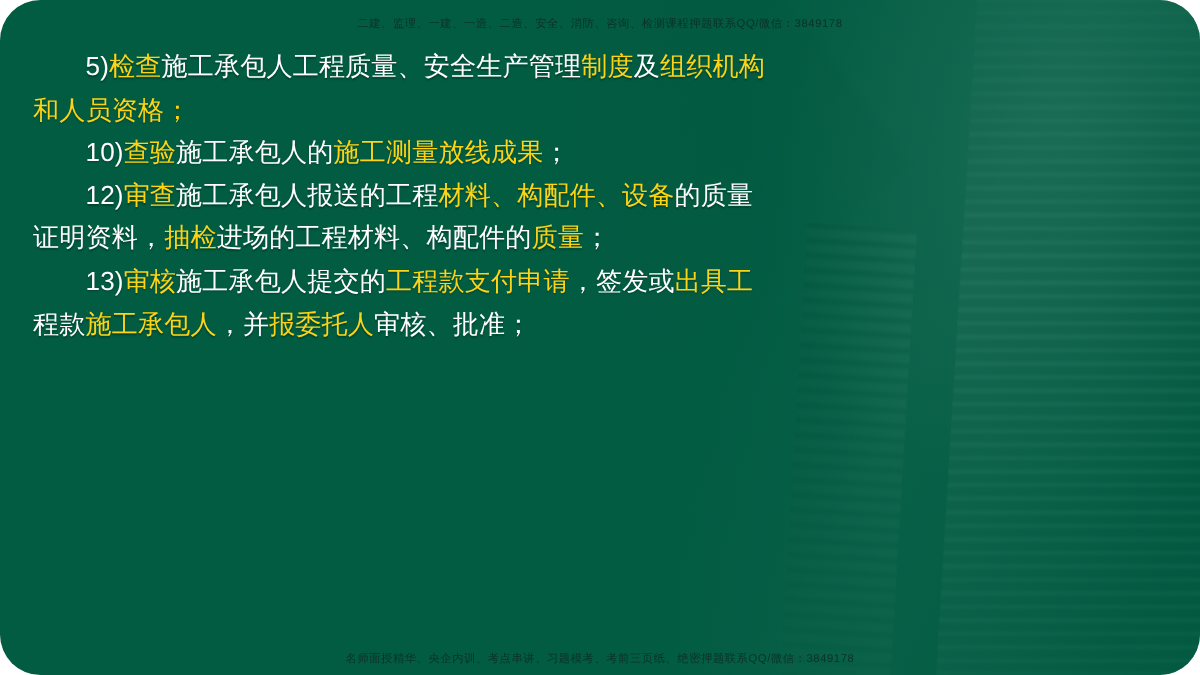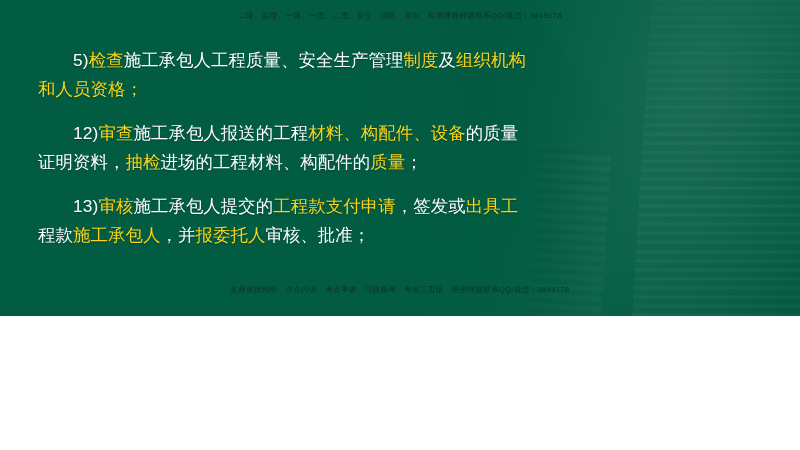--- a/index.html
+++ b/index.html
@@ -9,23 +9,24 @@
   body {
     width: 800px;
     height: 450px;
     overflow: hidden;
     font-family: "Liberation Sans", "DejaVu Sans", sans-serif;
   }
 
   #slide {
     position: relative;
     width: 800px;
-    height: 316px;
+    height: 450px;
     background: #025c42;
     overflow: hidden;
+    border-radius: 27px;
   }
 
   
   .bg-photo {
     position: absolute;
     top: 0;
     right: 0;
     width: 420px;
     height: 450px;
     overflow: hidden;
@@ -109,35 +110,35 @@
     left: 0;
     width: 800px;
     text-align: center;
     color: #0c2f25;
     font-size: 7.5px;
     letter-spacing: 0.4px;
     white-space: nowrap;
     opacity: 0.95;
   }
   .banner-top { top: 11px; }
-  .banner-bottom { bottom: 21px; }
+  .banner-bottom { bottom: 6px; }
 
   
   .content {
     position: absolute;
     left: 22px;
     top: 30px;
     width: 560px;
   }
   .para {
     color: #ffffff;
     font-size: 17.4px;
     line-height: 28.6px;
     letter-spacing: 0.1px;
-    margin: 16px;
+    margin: 0;
     text-indent: 0;
     text-shadow: 0 1px 1px rgba(0,0,0,0.28);
     white-space: pre-wrap;
   }
   .hl { color: #fcd417; }
   .ws { color: #ffffff; }
 </style>
 </head>
 <body>
 
@@ -151,20 +152,21 @@
     <div class="wash"></div>
     <div class="edgefade"></div>
   </div>
 
   <div class="banner banner-top">二建、监理、一建、一造、二造、安全、消防、咨询、检测课程押题联系QQ/微信：3849178</div>
 
   <div class="content">
     <div id="paragraphs">
         <div class="para"><span class="ws">　　5)</span><span class="hl">检查</span><span class="ws">施工承包人工程质量、安全生产管理</span><span class="hl">制度</span><span class="ws">及</span><span class="hl">组织机构</span><span class="ws">
 </span><span class="hl">和人员资格；</span></div>
+        <div class="para"><span class="ws">　　10)</span><span class="hl">查验</span><span class="ws">施工承包人的</span><span class="hl">施工测量放线成果</span><span class="ws">；</span></div>
         <div class="para"><span class="ws">　　12)</span><span class="hl">审查</span><span class="ws">施工承包人报送的工程</span><span class="hl">材料、构配件、设备</span><span class="ws">的质量</span><span class="ws">
 </span><span class="ws">证明资料，</span><span class="hl">抽检</span><span class="ws">进场的工程材料、构配件的</span><span class="hl">质量</span><span class="ws">；</span></div>
         <div class="para"><span class="ws">　　13)</span><span class="hl">审核</span><span class="ws">施工承包人提交的</span><span class="hl">工程款支付申请</span><span class="ws">，签发或</span><span class="hl">出具工</span><span class="ws">
 </span><span class="ws">程款</span><span class="hl">施工承包人</span><span class="ws">，并</span><span class="hl">报委托人</span><span class="ws">审核、批准；</span></div>
       </div>
   </div>
 
   <div class="banner banner-bottom">名师面授精华、央企内训、考点串讲、习题模考、考前三页纸、绝密押题联系QQ/微信：3849178</div>
 
 </div>

